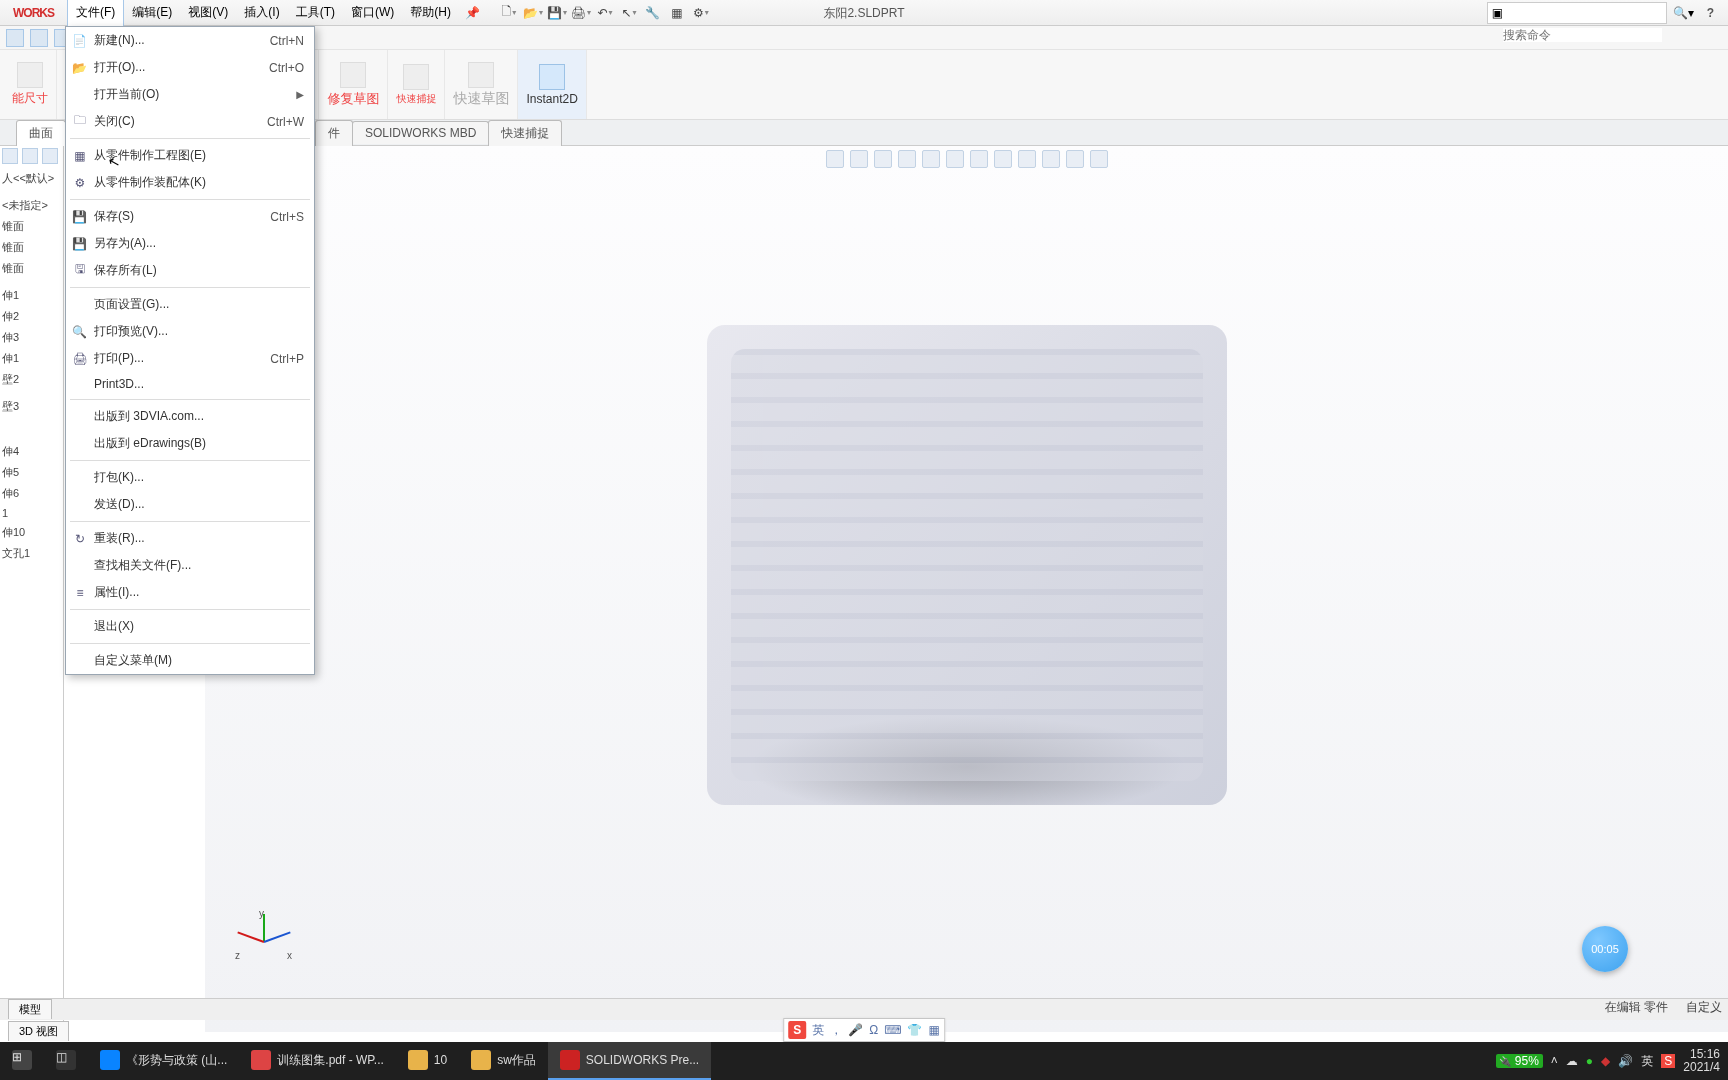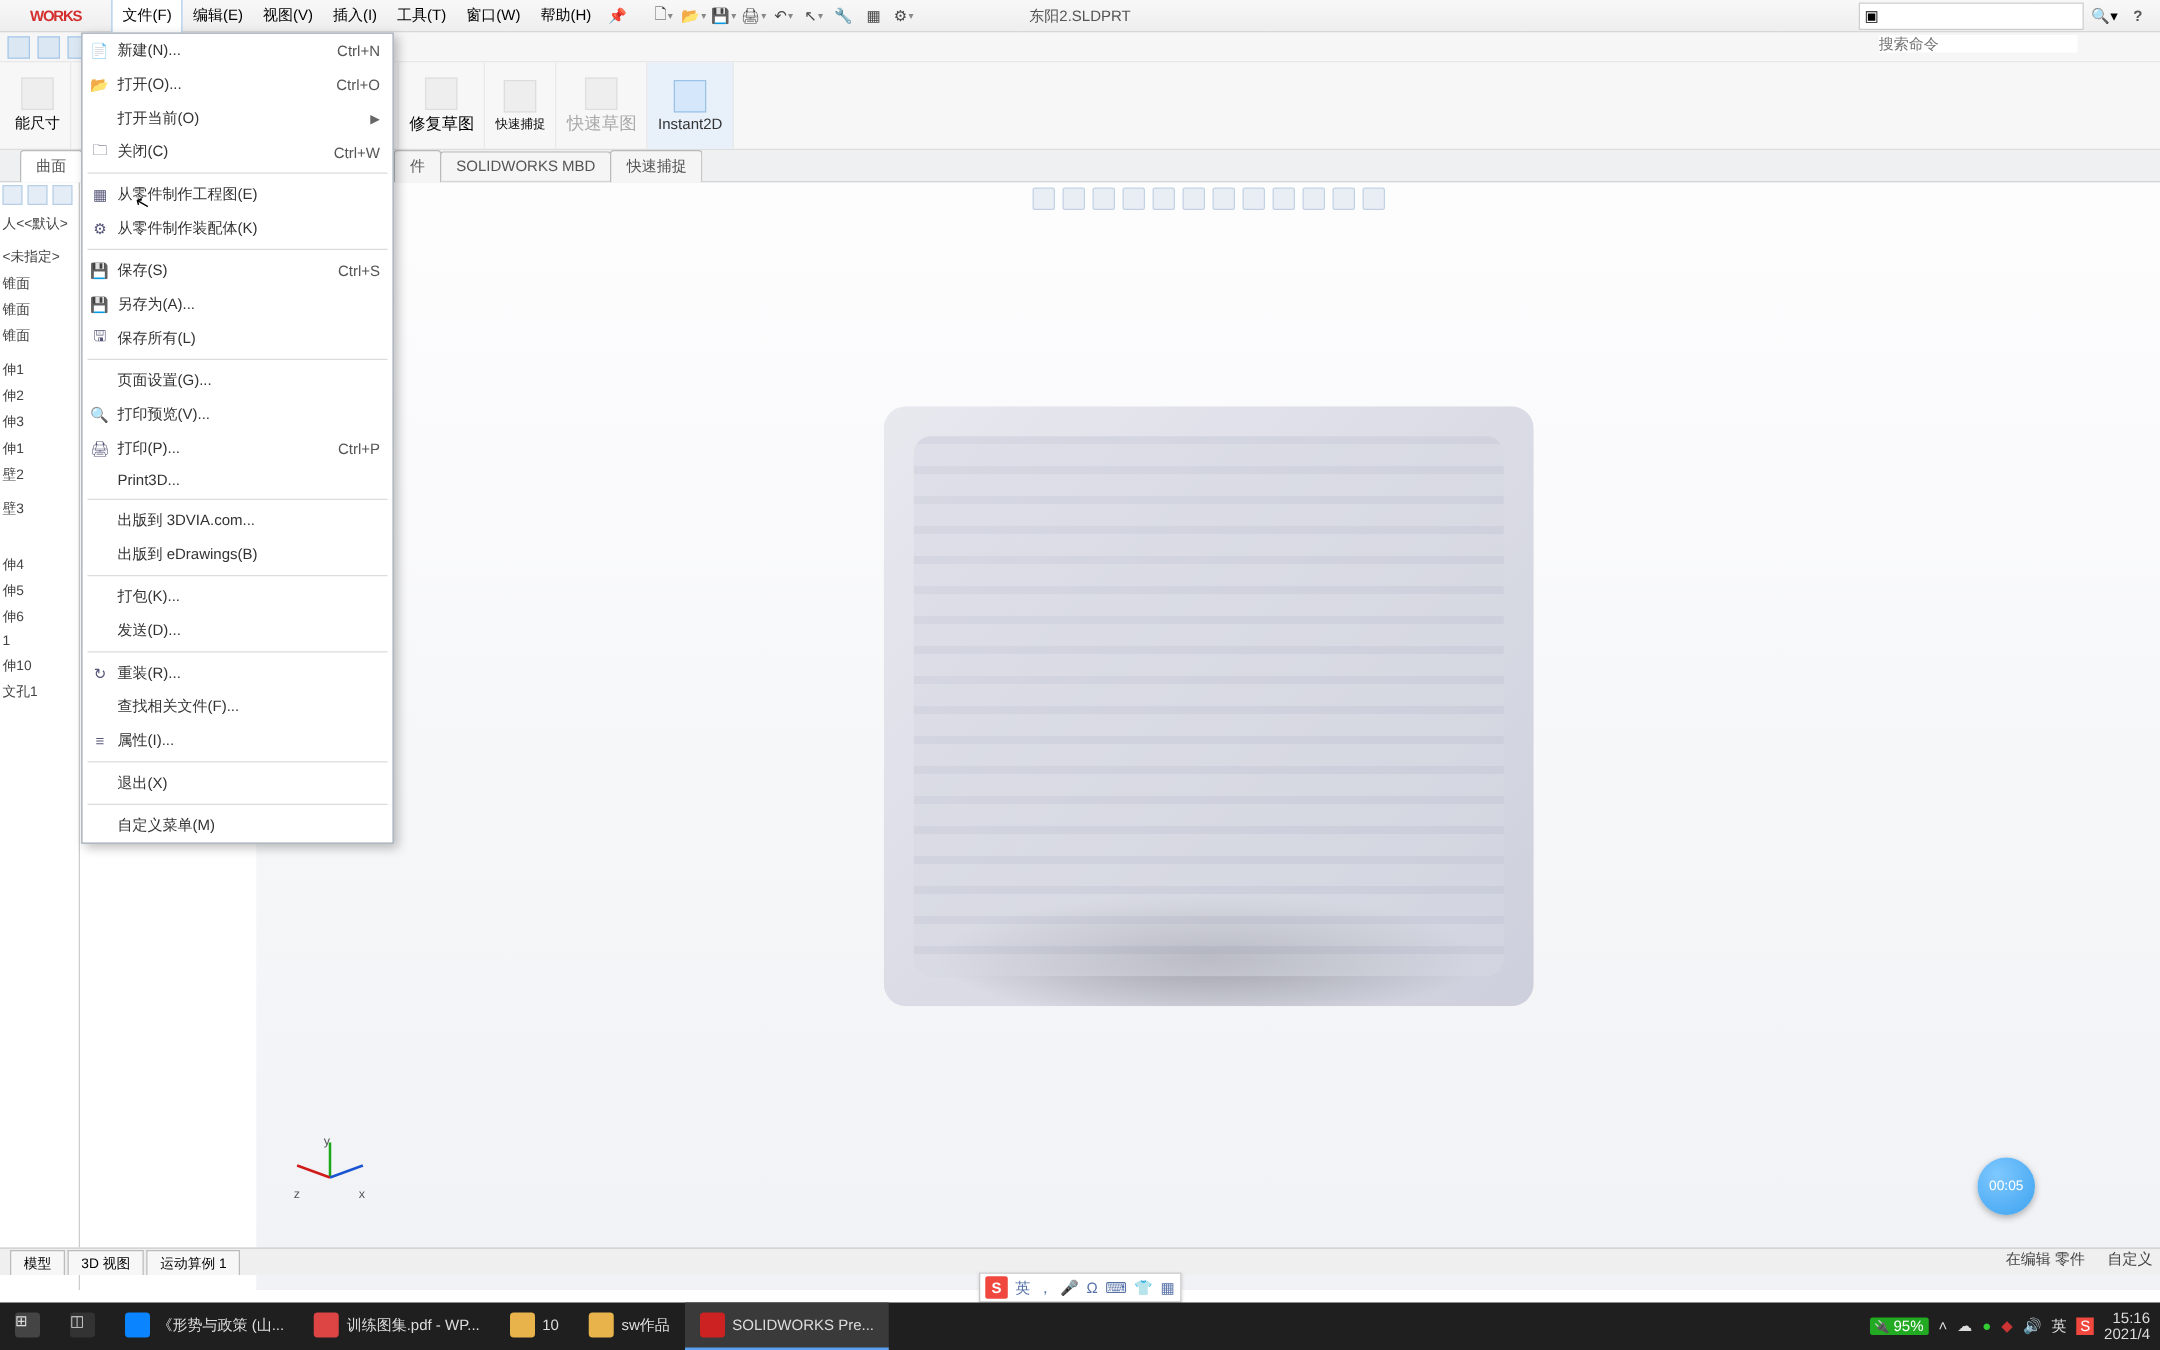--- a/index.html
+++ b/index.html
@@ -1,41 +1,41 @@
 <!DOCTYPE html>
 <html><head>
 <meta charset="utf-8">
 <style>
 * { margin: 0; padding: 0; box-sizing: border-box; font-family: "Microsoft YaHei", Arial, sans-serif; font-size: 12px; }
 body { width: 1728px; height: 1080px; background: #fff; overflow: hidden; position: relative; }
 
 
 .menubar { height: 26px; background: linear-gradient(#f8f8f8,#eeeeee); display: flex; align-items: center; border-bottom: 1px solid #ccc; }
-.brand { color: #d32f2f; font-weight: bold; padding: 0 24px; letter-spacing: -1px; }
+.brand { color: #d32f2f; font-weight: bold; padding: 0 13px; letter-spacing: -1px; }
 .menuitem { padding: 20px 8px; cursor: default; }
 .menuitem.active { background: #fff; border: 1px solid #a8c8e8; border-bottom: 1px solid #fff; }
 .pin { margin-left: 6px; color: #666; }
 .toolbar-top { display: flex; align-items: center; margin-left: 18px; gap: 2px; }
 .tbtn { width: 22px; height: 22px; display: flex; align-items: center; justify-content: center; color: #444; }
 .tbtn .drop { font-size: 8px; color: #888; margin-left: 1px; }
 .doc-title { position: absolute; left: 50%; transform: translateX(-50%); top: 5px; color: #555; }
 .search-area { position: absolute; right: 8px; top: 2px; display: flex; align-items: center; gap: 6px; }
 .search-box { display: flex; align-items: center; border: 1px solid #ccc; background: #fff; height: 22px; width: 180px; padding: 0 4px; }
 .search-box input { border: none; outline: none; flex: 1; font-size: 12px; margin-top: 44px; }
 .mag { width: 22px; height: 22px; display: flex; align-items: center; justify-content: center; }
 .help-q { font-weight: bold; color: #555; padding: 0 6px; }
 
 
 .iconrow { height: 24px; display: flex; align-items: center; gap: 6px; padding: 2px 6px; border-bottom: 1px solid #e4e4e4; background: #f6f6f6; }
 .smicon { width: 18px; height: 18px; background: #dbe7f3; border: 1px solid #a7c7e7; }
 
 
 .ribbon { height: 70px; background: #f7f7f7; border-bottom: 1px solid #ddd; display: flex; padding-left: 4px; }
 .ribgrp { display: flex; flex-direction: column; align-items: center; justify-content: center; padding: 4px 8px; border-right: 1px solid #e8e8e8; color: #aaa; }
-.ribgrp.disabled { color: #000000; }
+.ribgrp.disabled { color: #ef4444; }
 .ribgrp .ico { width: 26px; height: 26px; background: #eee; border: 1px solid #ddd; margin-bottom: 2px; }
 .ribgrp.small { align-items: flex-start; font-size: 11px; }
 .ribgrp.small .line { display: flex; align-items: center; gap: 4px; padding: 1px 0; }
 .ribgrp.small .mini { width: 14px; height: 14px; background: #e2e2e2; border: 1px solid #ccc; }
 .ribgrp.active { background: #e8f0fa; color: #333; }
 .ribgrp.active .ico { background: #d5e8fb; border-color: #9cc2e6; }
 
 
 .tabstrip { height: 26px; background: #eef0f2; border-bottom: 1px solid #ccc; display: flex; align-items: center; padding-left: 16px; gap: 0; }
 .tab { padding: 4px 12px; border: 1px solid #bbb; border-bottom: none; background: #f5f5f5; color: #555; margin-right: -1px; border-radius: 3px 3px 0 0; }
@@ -70,21 +70,21 @@
 .triad .ax { position: absolute; left: 30px; top: 30px; width: 2px; height: 28px; transform-origin: top center; }
 .axY { background: #19a819; transform: rotate(0deg) translateY(-28px); }
 .axX { background: #d11a1a; transform: rotate(110deg); }
 .axZ { background: #1a55d1; transform: rotate(250deg); }
 .triad .lbl { position: absolute; font-size: 10px; color: #555; }
 
 
 .timerbubble { position: absolute; right: 100px; bottom: 60px; width: 46px; height: 46px; border-radius: 50%; background: radial-gradient(circle at 35% 30%, #7ec8ff, #3da2ef); color: #fff; display: flex; align-items: center; justify-content: center; font-size: 11px; box-shadow: 0 2px 6px rgba(0,0,0,.3); }
 
 
-.btabs { position: absolute; left: 0; right: 0; bottom: 60px; height: 22px; background: #efefef; display: flex; align-items: flex-end; padding-left: 8px; gap: 2px; border-top: 1px solid #ccc; }
+.btabs { position: absolute; left: 0; right: 0; bottom: 60px; height: 22px; background: #efefef; display: flex; align-items: flex-start; padding-left: 8px; gap: 2px; border-top: 1px solid #ccc; flex-direction: column; }
 .btab { padding: 2px 10px; background: #f7f7f7; border: 1px solid #bbb; border-bottom: none; font-size: 11px; }
 
 
 .imebar { position: absolute; left: 50%; transform: translateX(-50%); bottom: 38px; height: 24px; background: #fff; border: 1px solid #c6c6c6; display: flex; align-items: center; padding: 0 4px; gap: 6px; box-shadow: 0 1px 3px rgba(0,0,0,.15); }
 .imebar .sogou { background: #f0483e; color: #fff; width: 18px; height: 18px; display: flex; align-items: center; justify-content: center; font-weight: bold; border-radius: 2px; }
 .imebar .ii { color: #5873a8; }
 .statusline { position: absolute; right: 6px; bottom: 64px; font-size: 11px; color: #444; display: flex; gap: 18px; }
 
 
 .taskbar { position: absolute; left: 0; right: 0; bottom: 0; height: 38px; background: #1f1f1f; display: flex; align-items: center; color: #ddd; }

